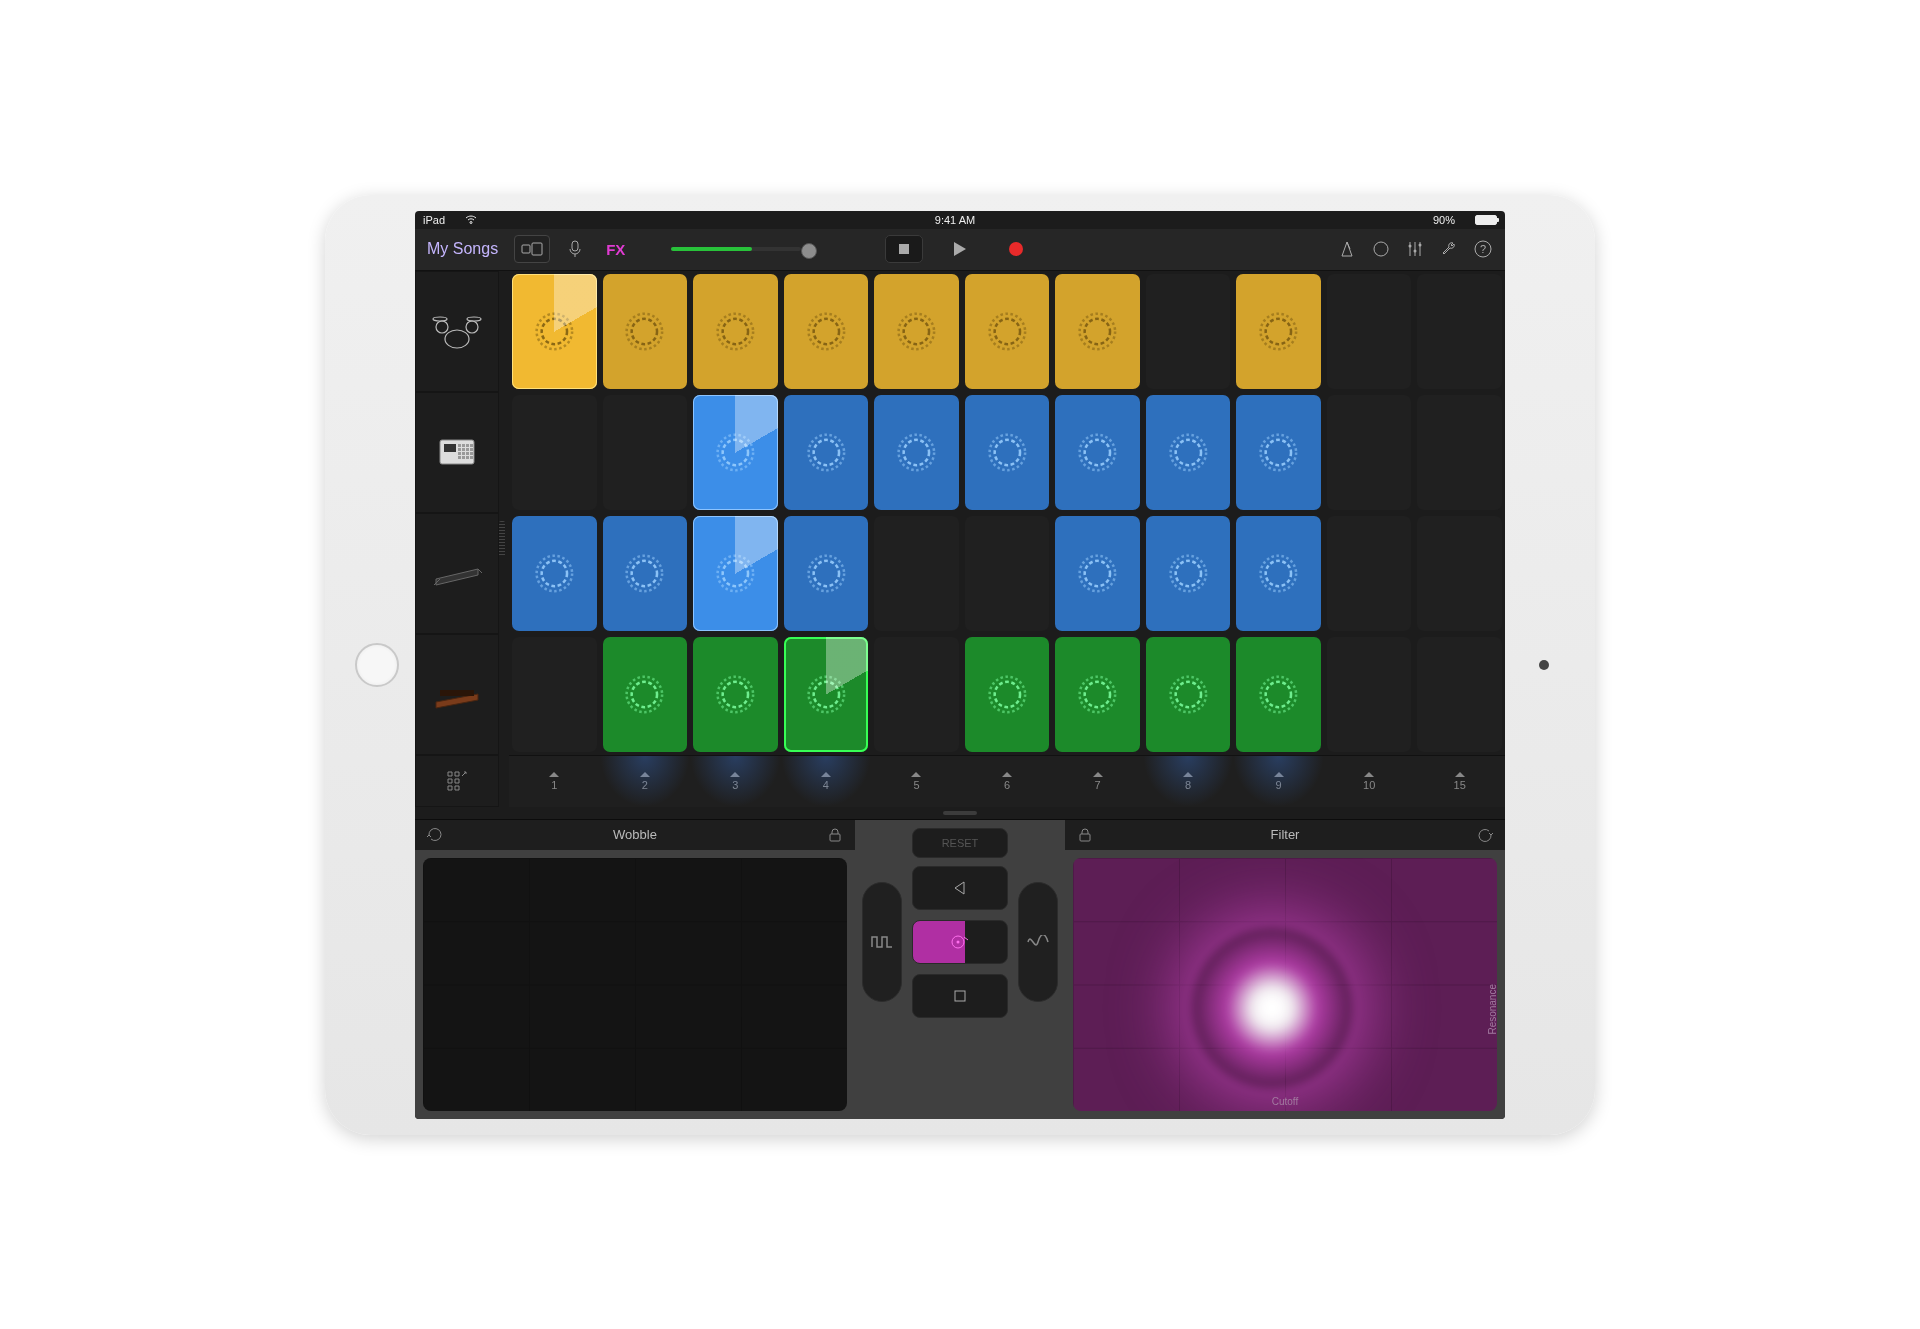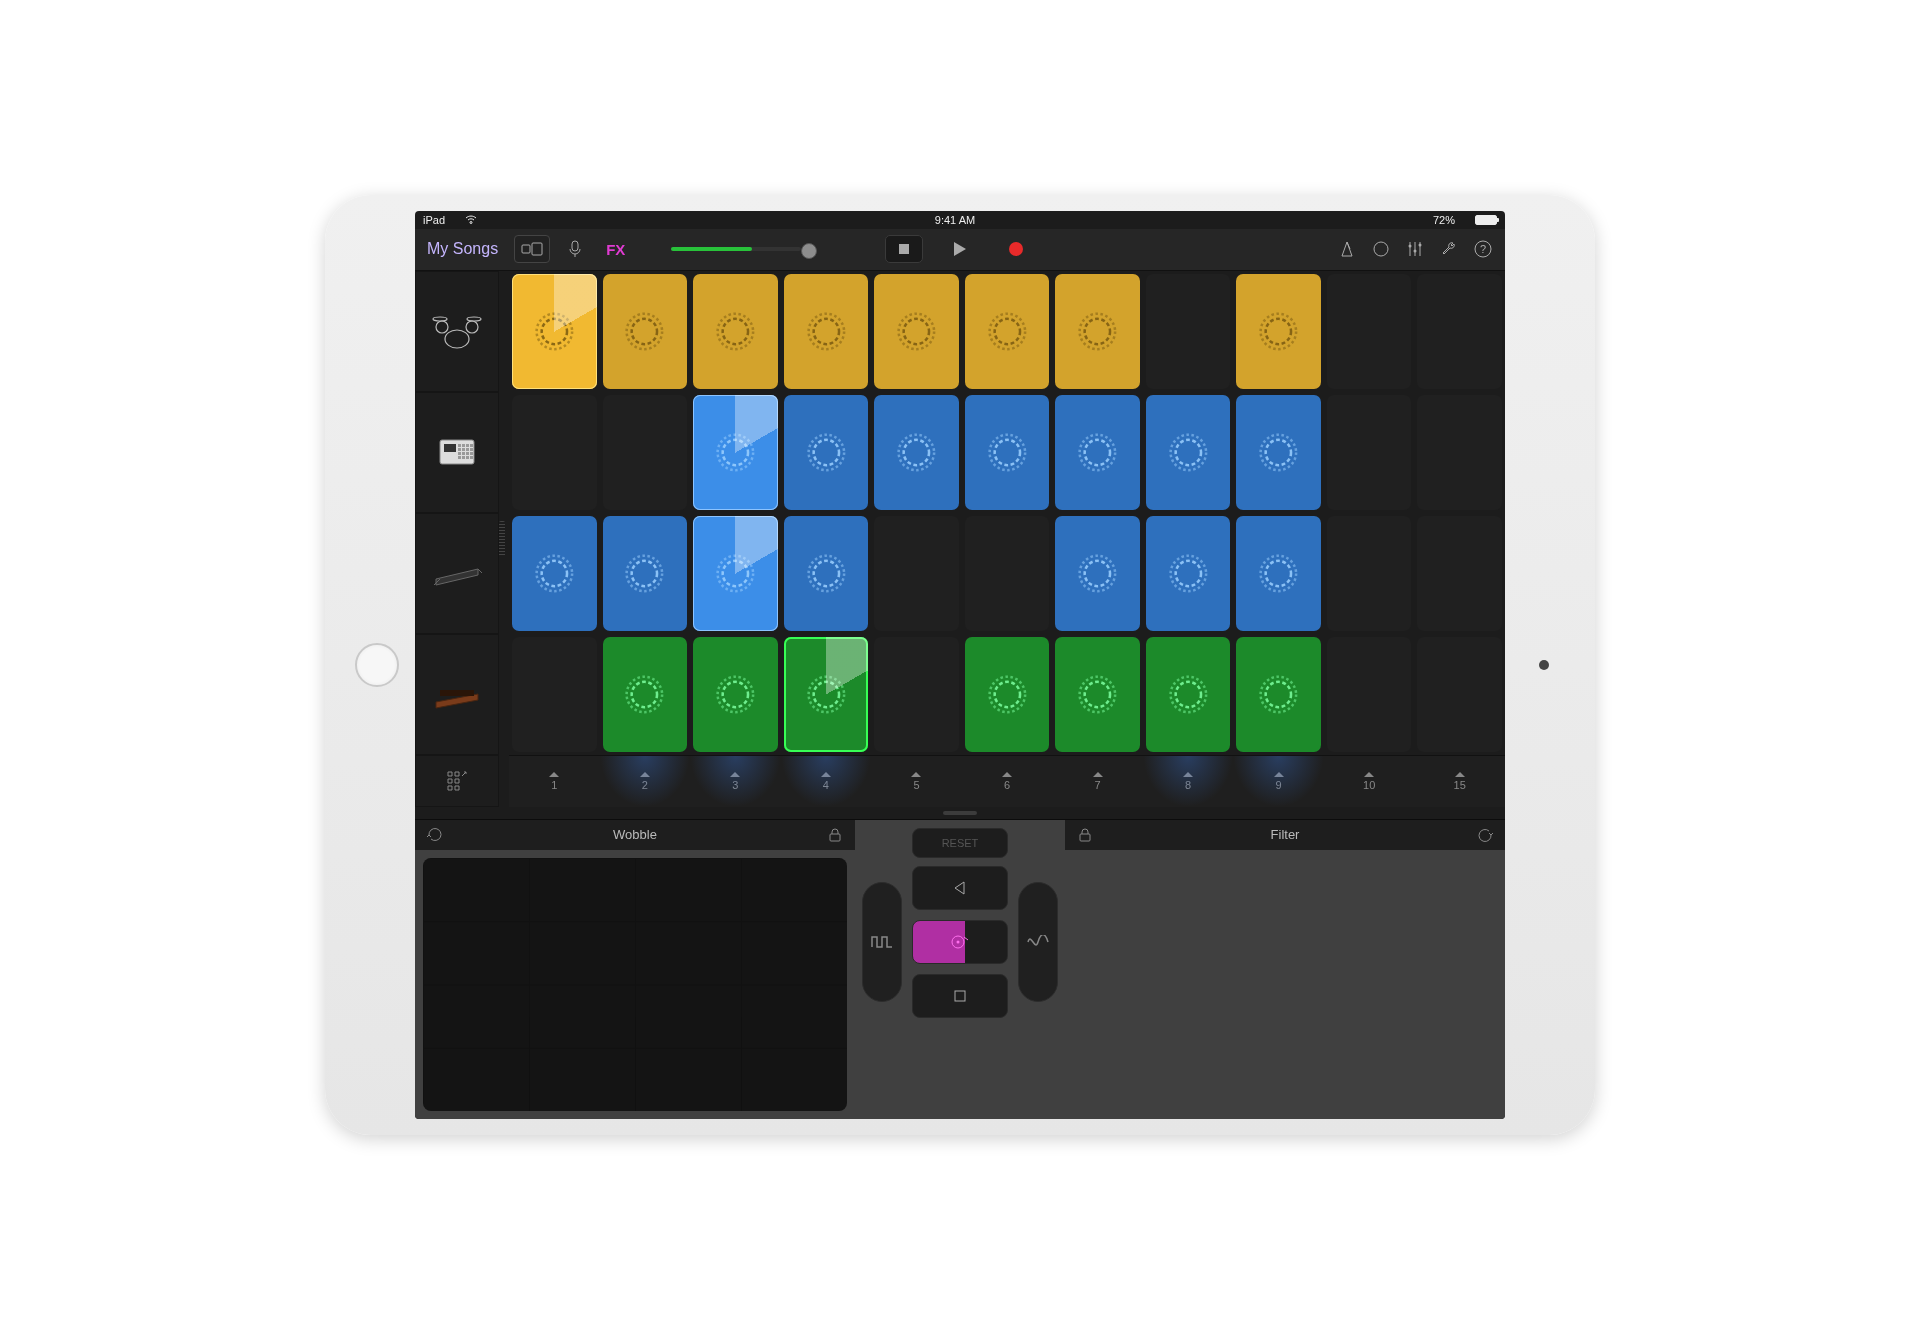--- a/index.html
+++ b/index.html
@@ -101,21 +101,21 @@
 
     <div class="status">
       <div class="left">
         <span>iPad</span>
         <svg class="wifi-icon" viewBox="0 0 12 9">
             <path d="M6 8.5a1 1 0 100-2 1 1 0 000 2zM3 5c1.8-1.6 4.2-1.6 6 0M1 3c2.9-2.6 7.1-2.6 10 0" fill="none" stroke="#eee" stroke-width="1"></path>
           </svg>
       </div>
       <span>9:41 AM</span>
       <div class="right">
-        <span>72%</span>
+        <span>90%</span>
         <div class="battery">
             <div class="battery-fill"></div>
           </div>
       </div>
     </div>
 
     <div class="toolbar">
       <span class="title">My Songs</span>
       <div class="tb-btn">
         <svg width="22" height="14" viewBox="0 0 22 14">
@@ -549,18 +549,24 @@
         <div class="fx-head">
           <svg class="lock-icon" viewBox="0 0 16 16">
               <rect x="3" y="7" width="10" height="7" rx="1" fill="none" stroke="#888"></rect>
               <path d="M5 7V5a3 3 0 016 0v2" fill="none" stroke="#888"></path>
             </svg>
           <span>Filter</span>
           <svg class="cycle-icon" viewBox="0 0 16 16">
               <path d="M14 8a6 6 0 1 1-2-4m2 4l2-2m-2 2l-2-2" fill="none" stroke="#888"></path>
             </svg>
         </div>
+        <div class="xy-pad purple">
+          <div class="xy-grid"></div>
+          <div class="flare"></div>
+          <span class="axis-label axis-x">Cutoff</span>
+          <span class="axis-label axis-y">Resonance</span>
+        </div>
       </div>
 
     </div>
 
   </div>
 </div>
 
 </body></html>

